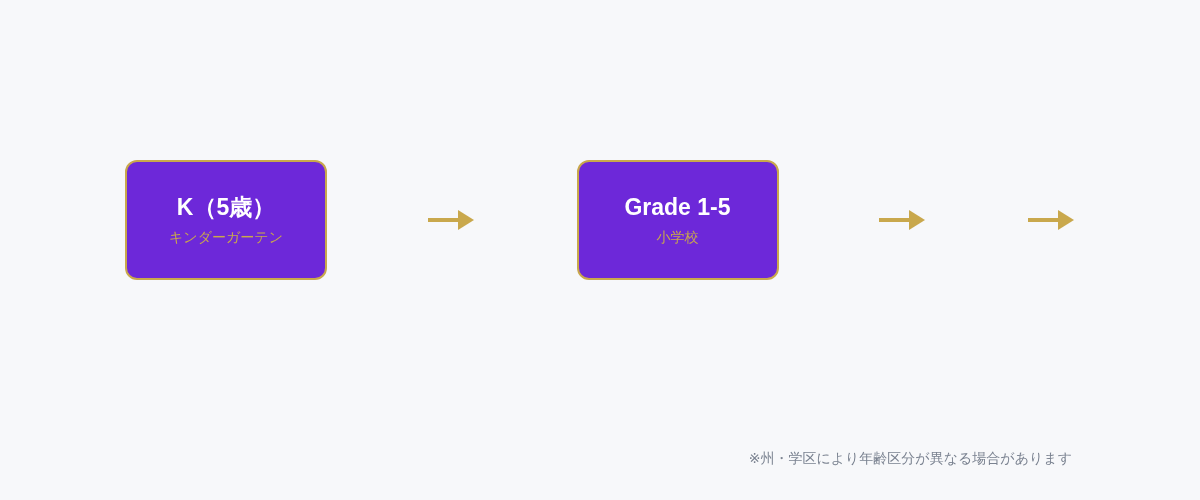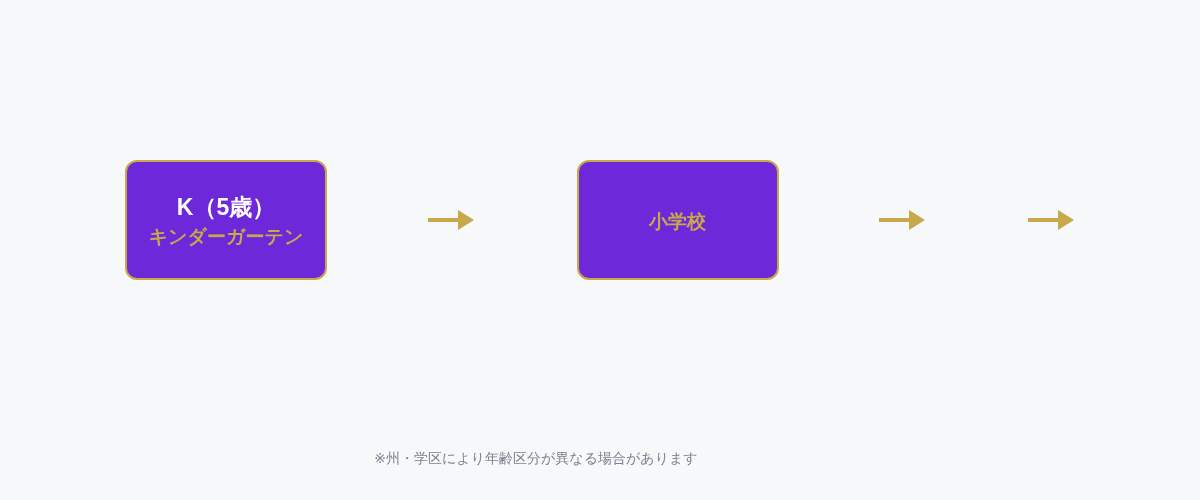--- a/index.html
+++ b/index.html
@@ -77,42 +77,42 @@
     flex: 0 0 auto;
   }
   .stage-title {
     font-size: 23px;
     font-weight: 600;
     color: #ffffff;
     line-height: 30px;
     white-space: nowrap;
   }
   .stage-sub {
-    font-size: 19px;
-    font-weight: bold;
+    font-size: 14px;
+    font-weight: normal;
     color: #c9a84c;
     line-height: 22px;
     padding-top: 4px;
     white-space: nowrap;
   }
 
   .arrow {
     flex: 0 0 auto;
     width: 48px;
     height: 22px;
     display: block;
   }
 
   
   .footnote {
     position: absolute;
     left: 0;
     top: 447px;
     width: 1072px;
-    text-align: center;
+    text-align: right;
     font-size: 14px;
     color: #7a8290;
     line-height: 22px;
     white-space: nowrap;
   }
 </style>
 </head>
 <body>
 
 <div class="page">
@@ -126,20 +126,21 @@
     </div>
 
     <span class="arrow">
       <svg width="48" height="22" viewBox="0 0 48 22" xmlns="http://www.w3.org/2000/svg">
         <rect x="0" y="9" width="34" height="4" fill="#c9a84c"></rect>
         <polygon points="30,1 46,11 30,21" fill="#c9a84c"></polygon>
       </svg>
     </span>
 
     <div class="stage">
+      <div class="stage-title">Grade 1-5</div>
       <div class="stage-sub">小学校</div>
     </div>
 
     <span class="arrow">
       <svg width="48" height="22" viewBox="0 0 48 22" xmlns="http://www.w3.org/2000/svg">
         <rect x="0" y="9" width="34" height="4" fill="#c9a84c"></rect>
         <polygon points="30,1 46,11 30,21" fill="#c9a84c"></polygon>
       </svg>
     </span>
 

